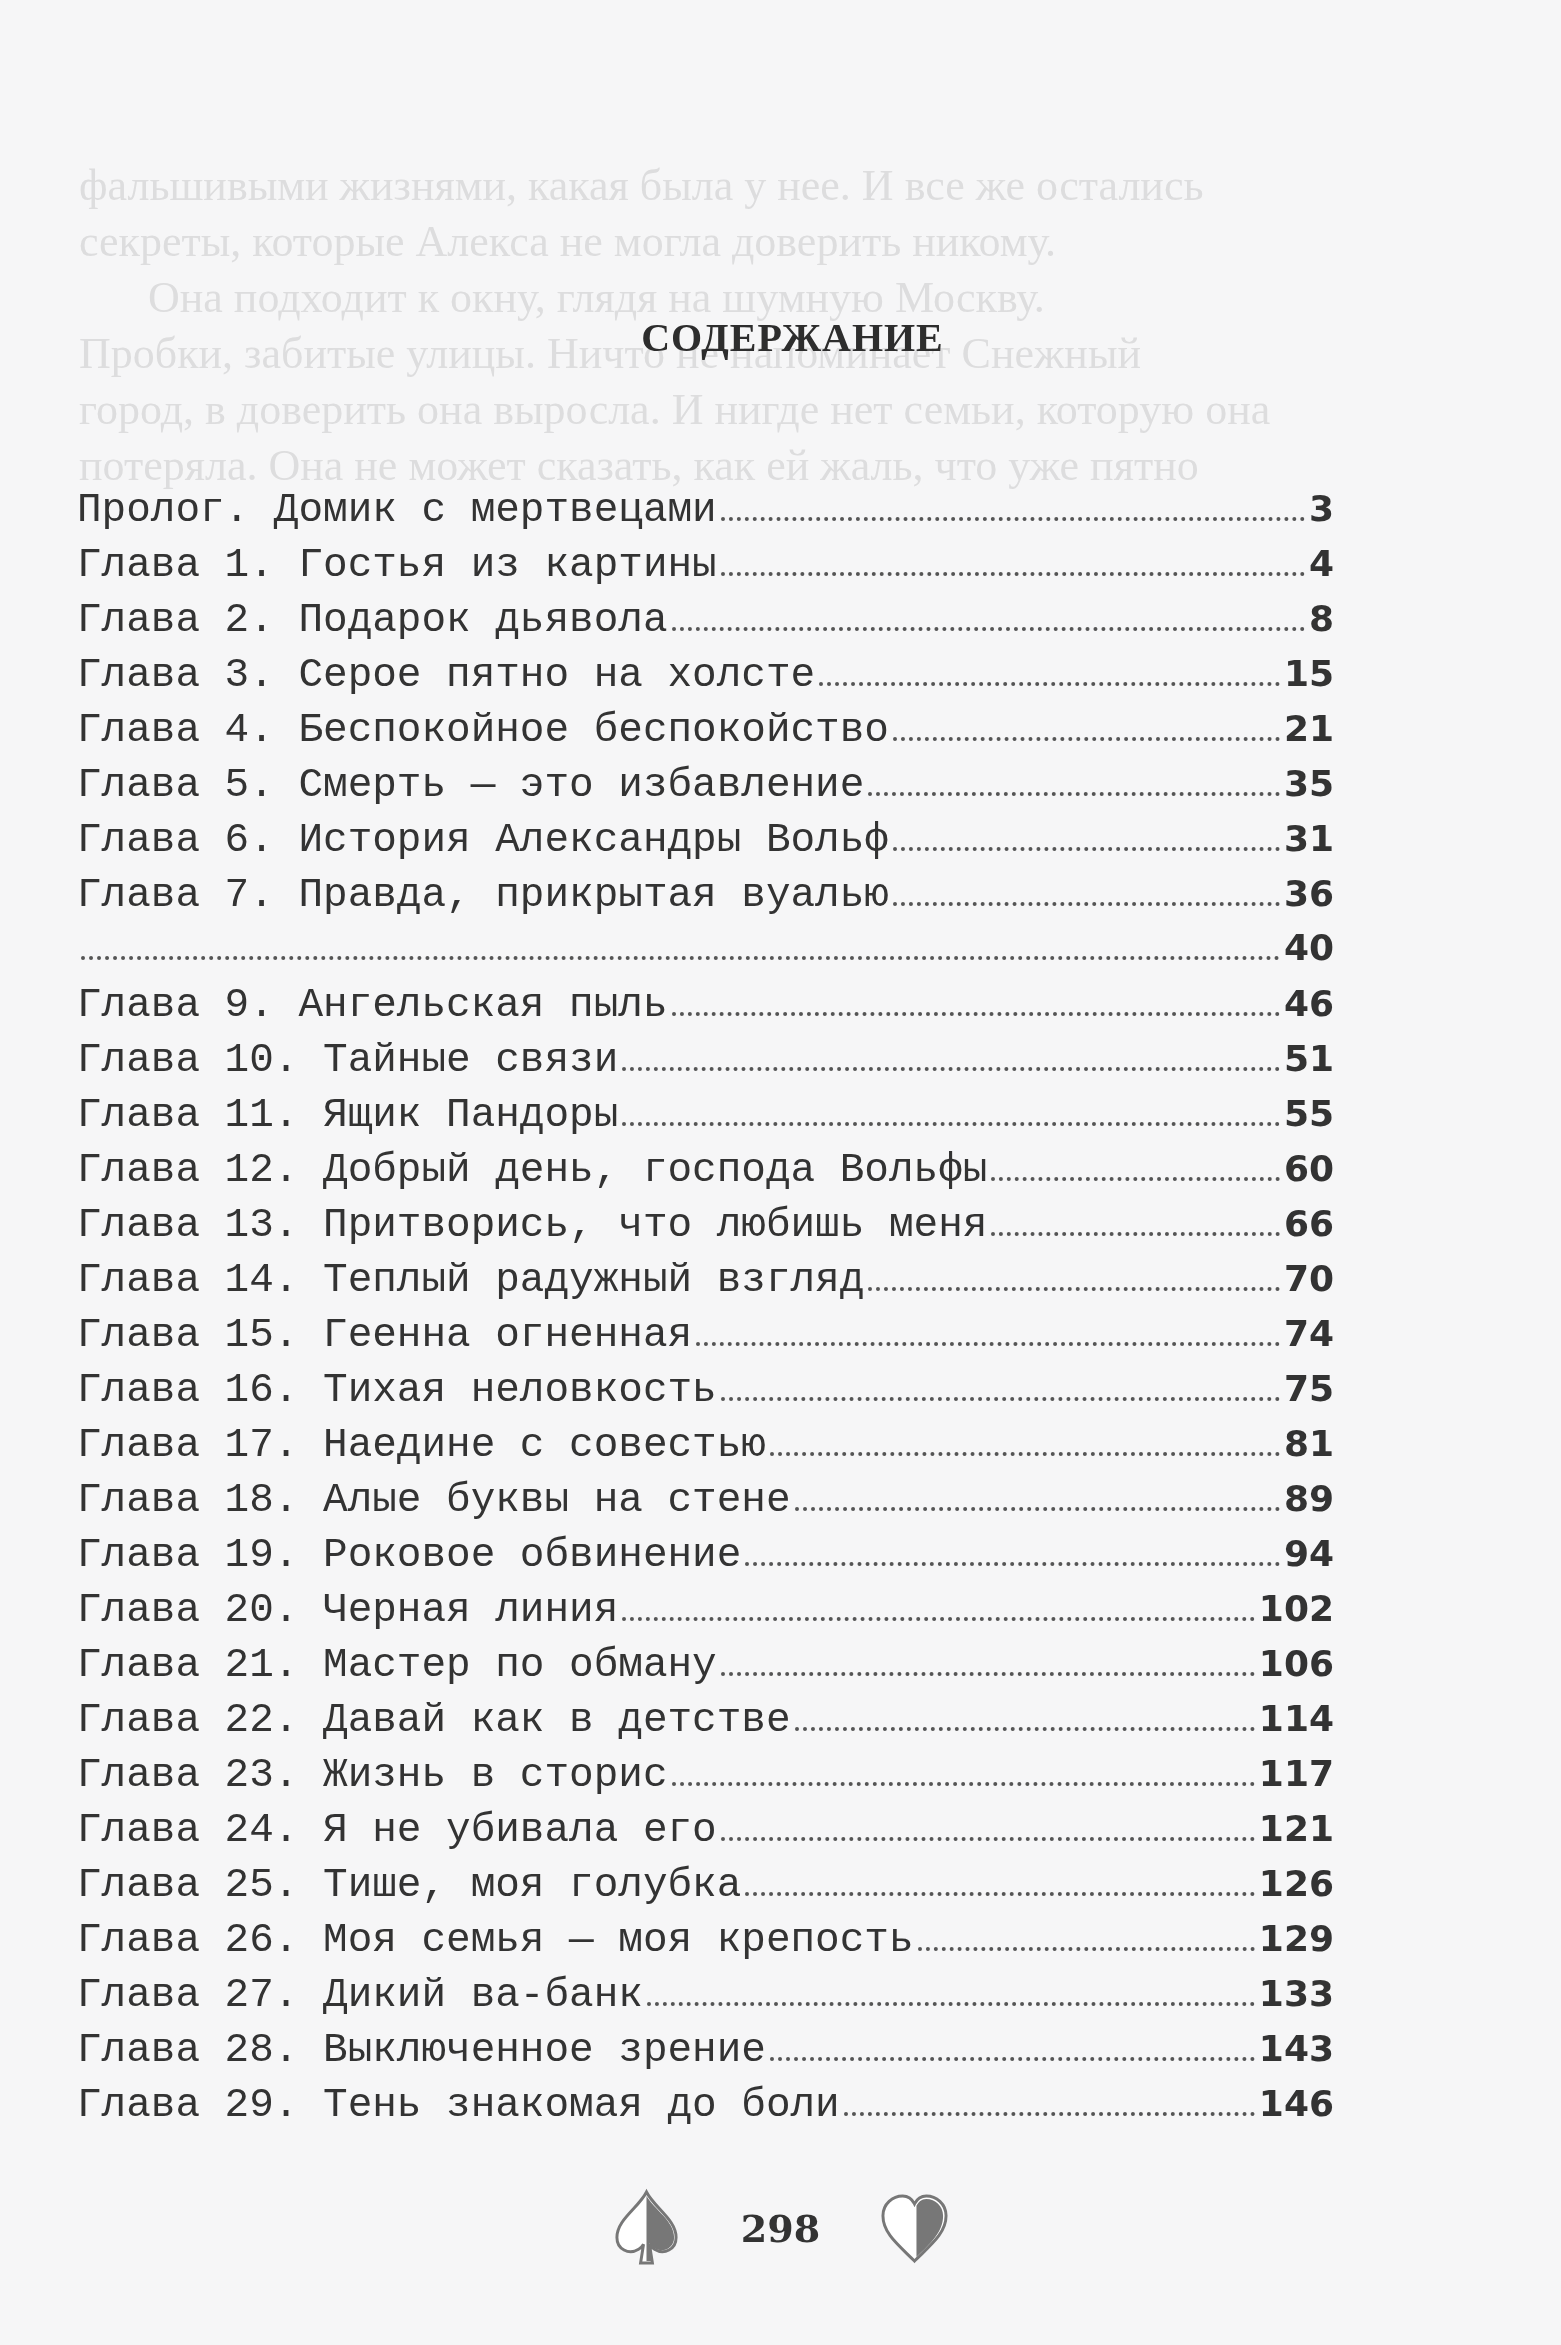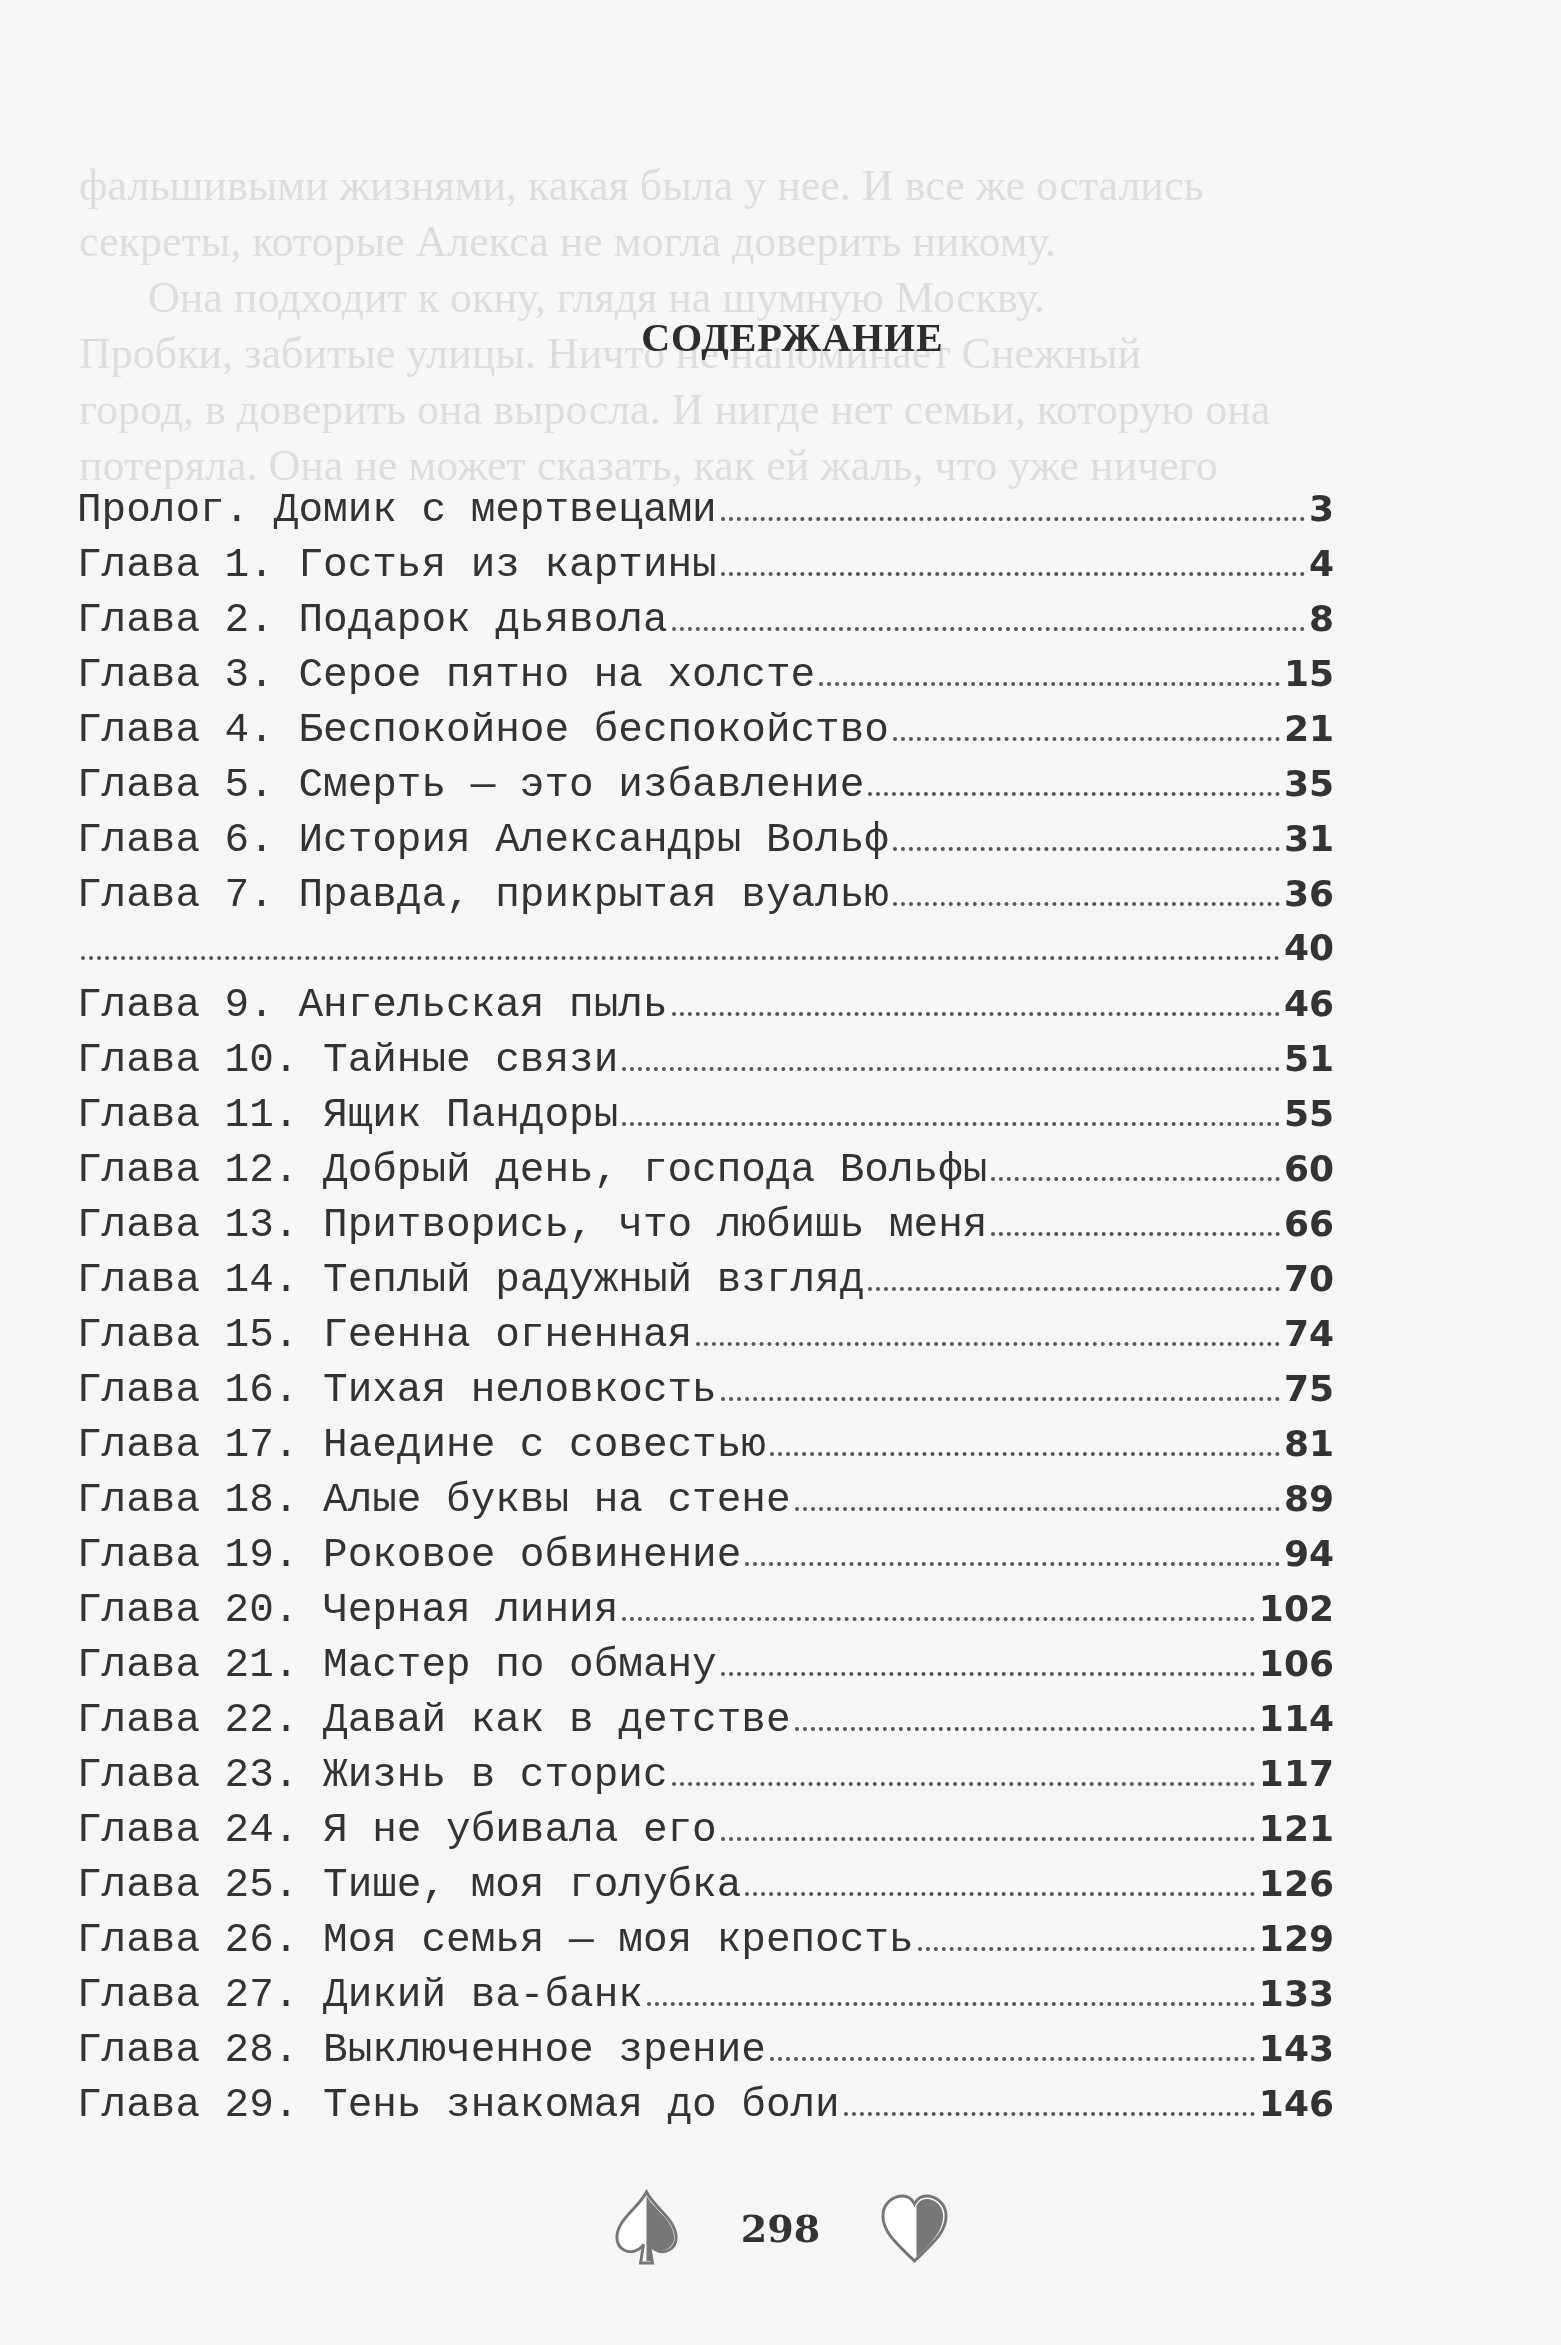--- a/index.html
+++ b/index.html
@@ -46,21 +46,21 @@
 </style>
 </head>
 <body>
 
 <div class="bleed">
   <p>фальшивыми жизнями, какая была у нее. И все же остались</p>
   <p>секреты, которые Алекса не могла доверить никому.</p>
   <p style="text-indent:69px">Она подходит к окну, глядя на шумную Москву.</p>
   <p>Пробки, забитые улицы. Ничто не напоминает Снежный</p>
   <p>город, в доверить она выросла. И нигде нет семьи, которую она</p>
-  <p>потеряла. Она не может сказать, как ей жаль, что уже ничего</p>
+  <p>потеряла. Она не может сказать, как ей жаль, что уже пятно</p>
 </div>
 
 <h1 class="title">СОДЕРЖАНИЕ</h1>
 
 <ul class="toc" id="toc">
     <li>
       <span class="label">Пролог. Домик с мертвецами</span>
       <span class="dots"></span>
       <span class="page">3</span>
     </li>

